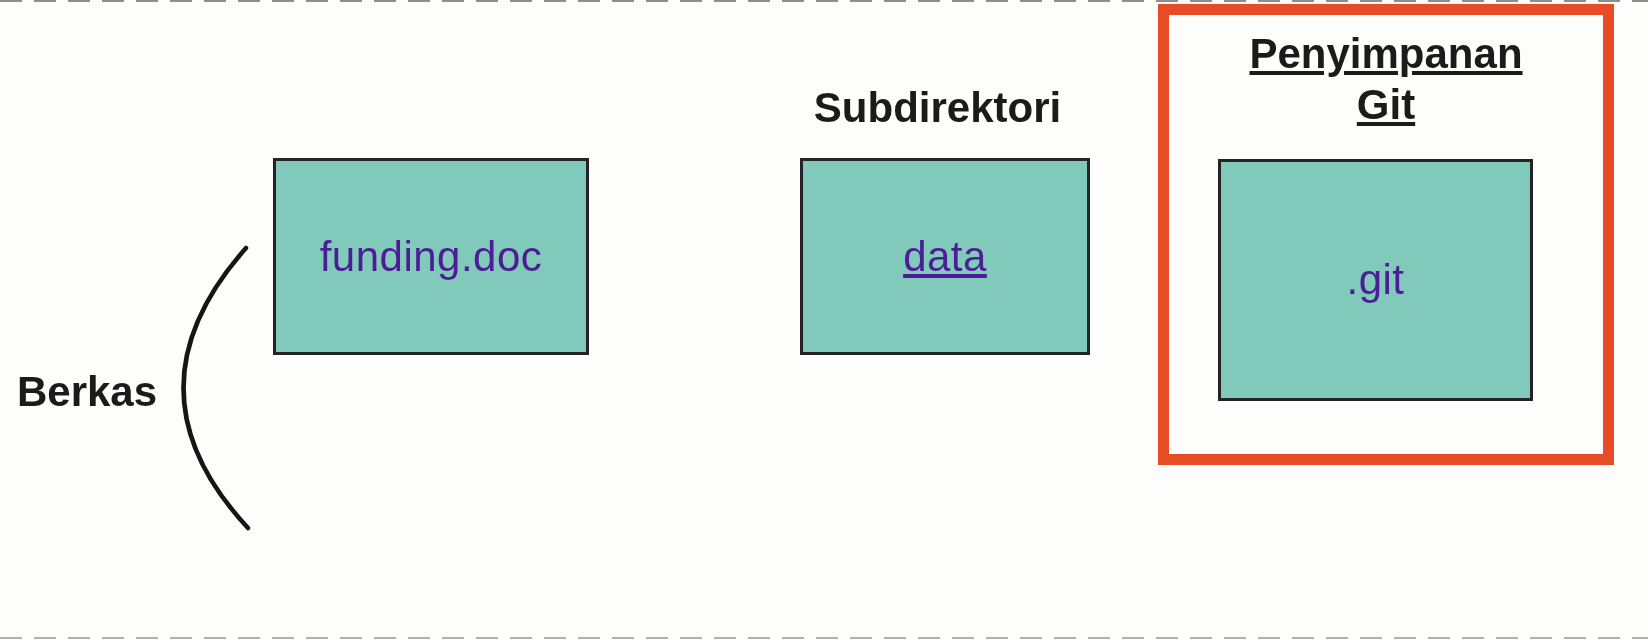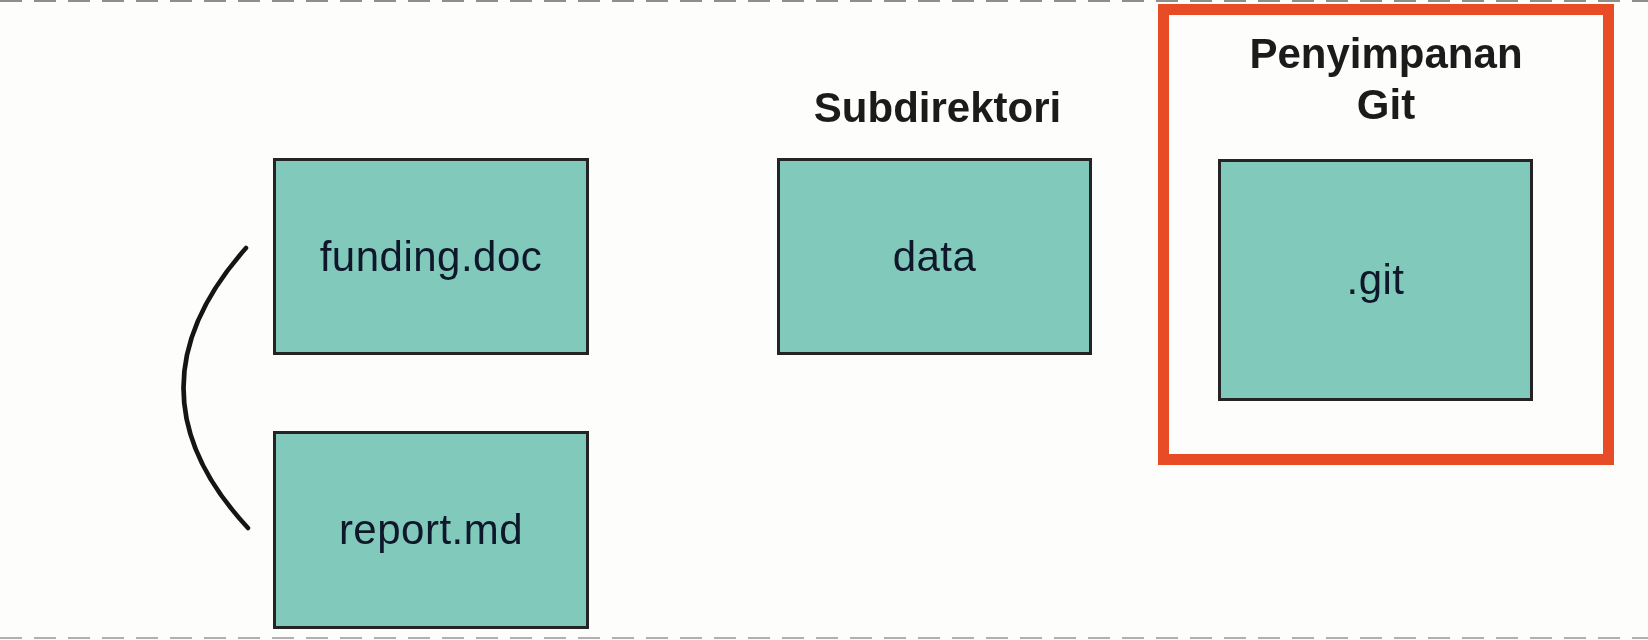--- a/index.html
+++ b/index.html
@@ -27,40 +27,40 @@
 
   .node-box {
     position: absolute;
     background: #80c9bb;
     border: 3px solid #242424;
     box-sizing: border-box;
     display: flex;
     align-items: center;
     justify-content: center;
     font-size: 42px;
-    color: #0f172a;
+    color: #4c1d95;
     letter-spacing: 0.5px;
     z-index: 3;
   }
   .box-funding { left: 273px; top: 158px; width: 316px; height: 197px; }
   .box-report  { left: 273px; top: 431px; width: 316px; height: 198px; }
-  .box-data    { left: 777px; top: 158px; width: 315px; height: 197px; }
+  .box-data    { left: 800px; top: 158px; width: 290px; height: 197px; text-decoration: underline; }
   .box-git     { left: 1218px; top: 159px; width: 315px; height: 242px; }
 
   .heading {
     position: absolute;
     font-weight: bold;
     font-size: 42px;
     line-height: 1.22;
     color: #1b1b1b;
     text-align: center;
     z-index: 3;
   }
   .heading-subdir { left: 780px; top: 82px; width: 315px; }
-  .heading-gitstore { left: 1225px; top: 28px; width: 322px; }
+  .heading-gitstore { left: 1225px; top: 28px; width: 322px; text-decoration: underline; }
   .label-berkas { left: 8px; top: 366px; width: 158px; }
 
   .highlight-rect {
     position: absolute;
     left: 1158px;
     top: 4px;
     width: 456px;
     height: 461px;
     border: 11px solid #e74c27;
     box-sizing: border-box;
@@ -80,28 +80,28 @@
 
 <div class="canvas">
 
   <div class="edge-line edge-top"></div>
   <div class="edge-line edge-bottom"></div>
 
   <svg class="brace-svg" viewBox="0 0 1648 640" xmlns="http://www.w3.org/2000/svg" aria-hidden="true">
     <path d="M 246 248 Q 120 390 248 528" fill="none" stroke="#151515" stroke-width="4.5" stroke-linecap="round"></path>
   </svg>
 
+  <div class="heading label-berkas">Berkas</div>
 
   <div class="heading heading-subdir">Subdirektori</div>
 
   <div class="heading heading-gitstore">Penyimpanan Git</div>
 
   <div class="highlight-rect"></div>
 
   <div class="node-box box-funding">funding.doc</div>
 
-  <div class="node-box box-report">report.md</div>
 
   <div class="node-box box-data">data</div>
 
   <div class="node-box box-git">.git</div>
 
 </div>
 
 </body></html>

